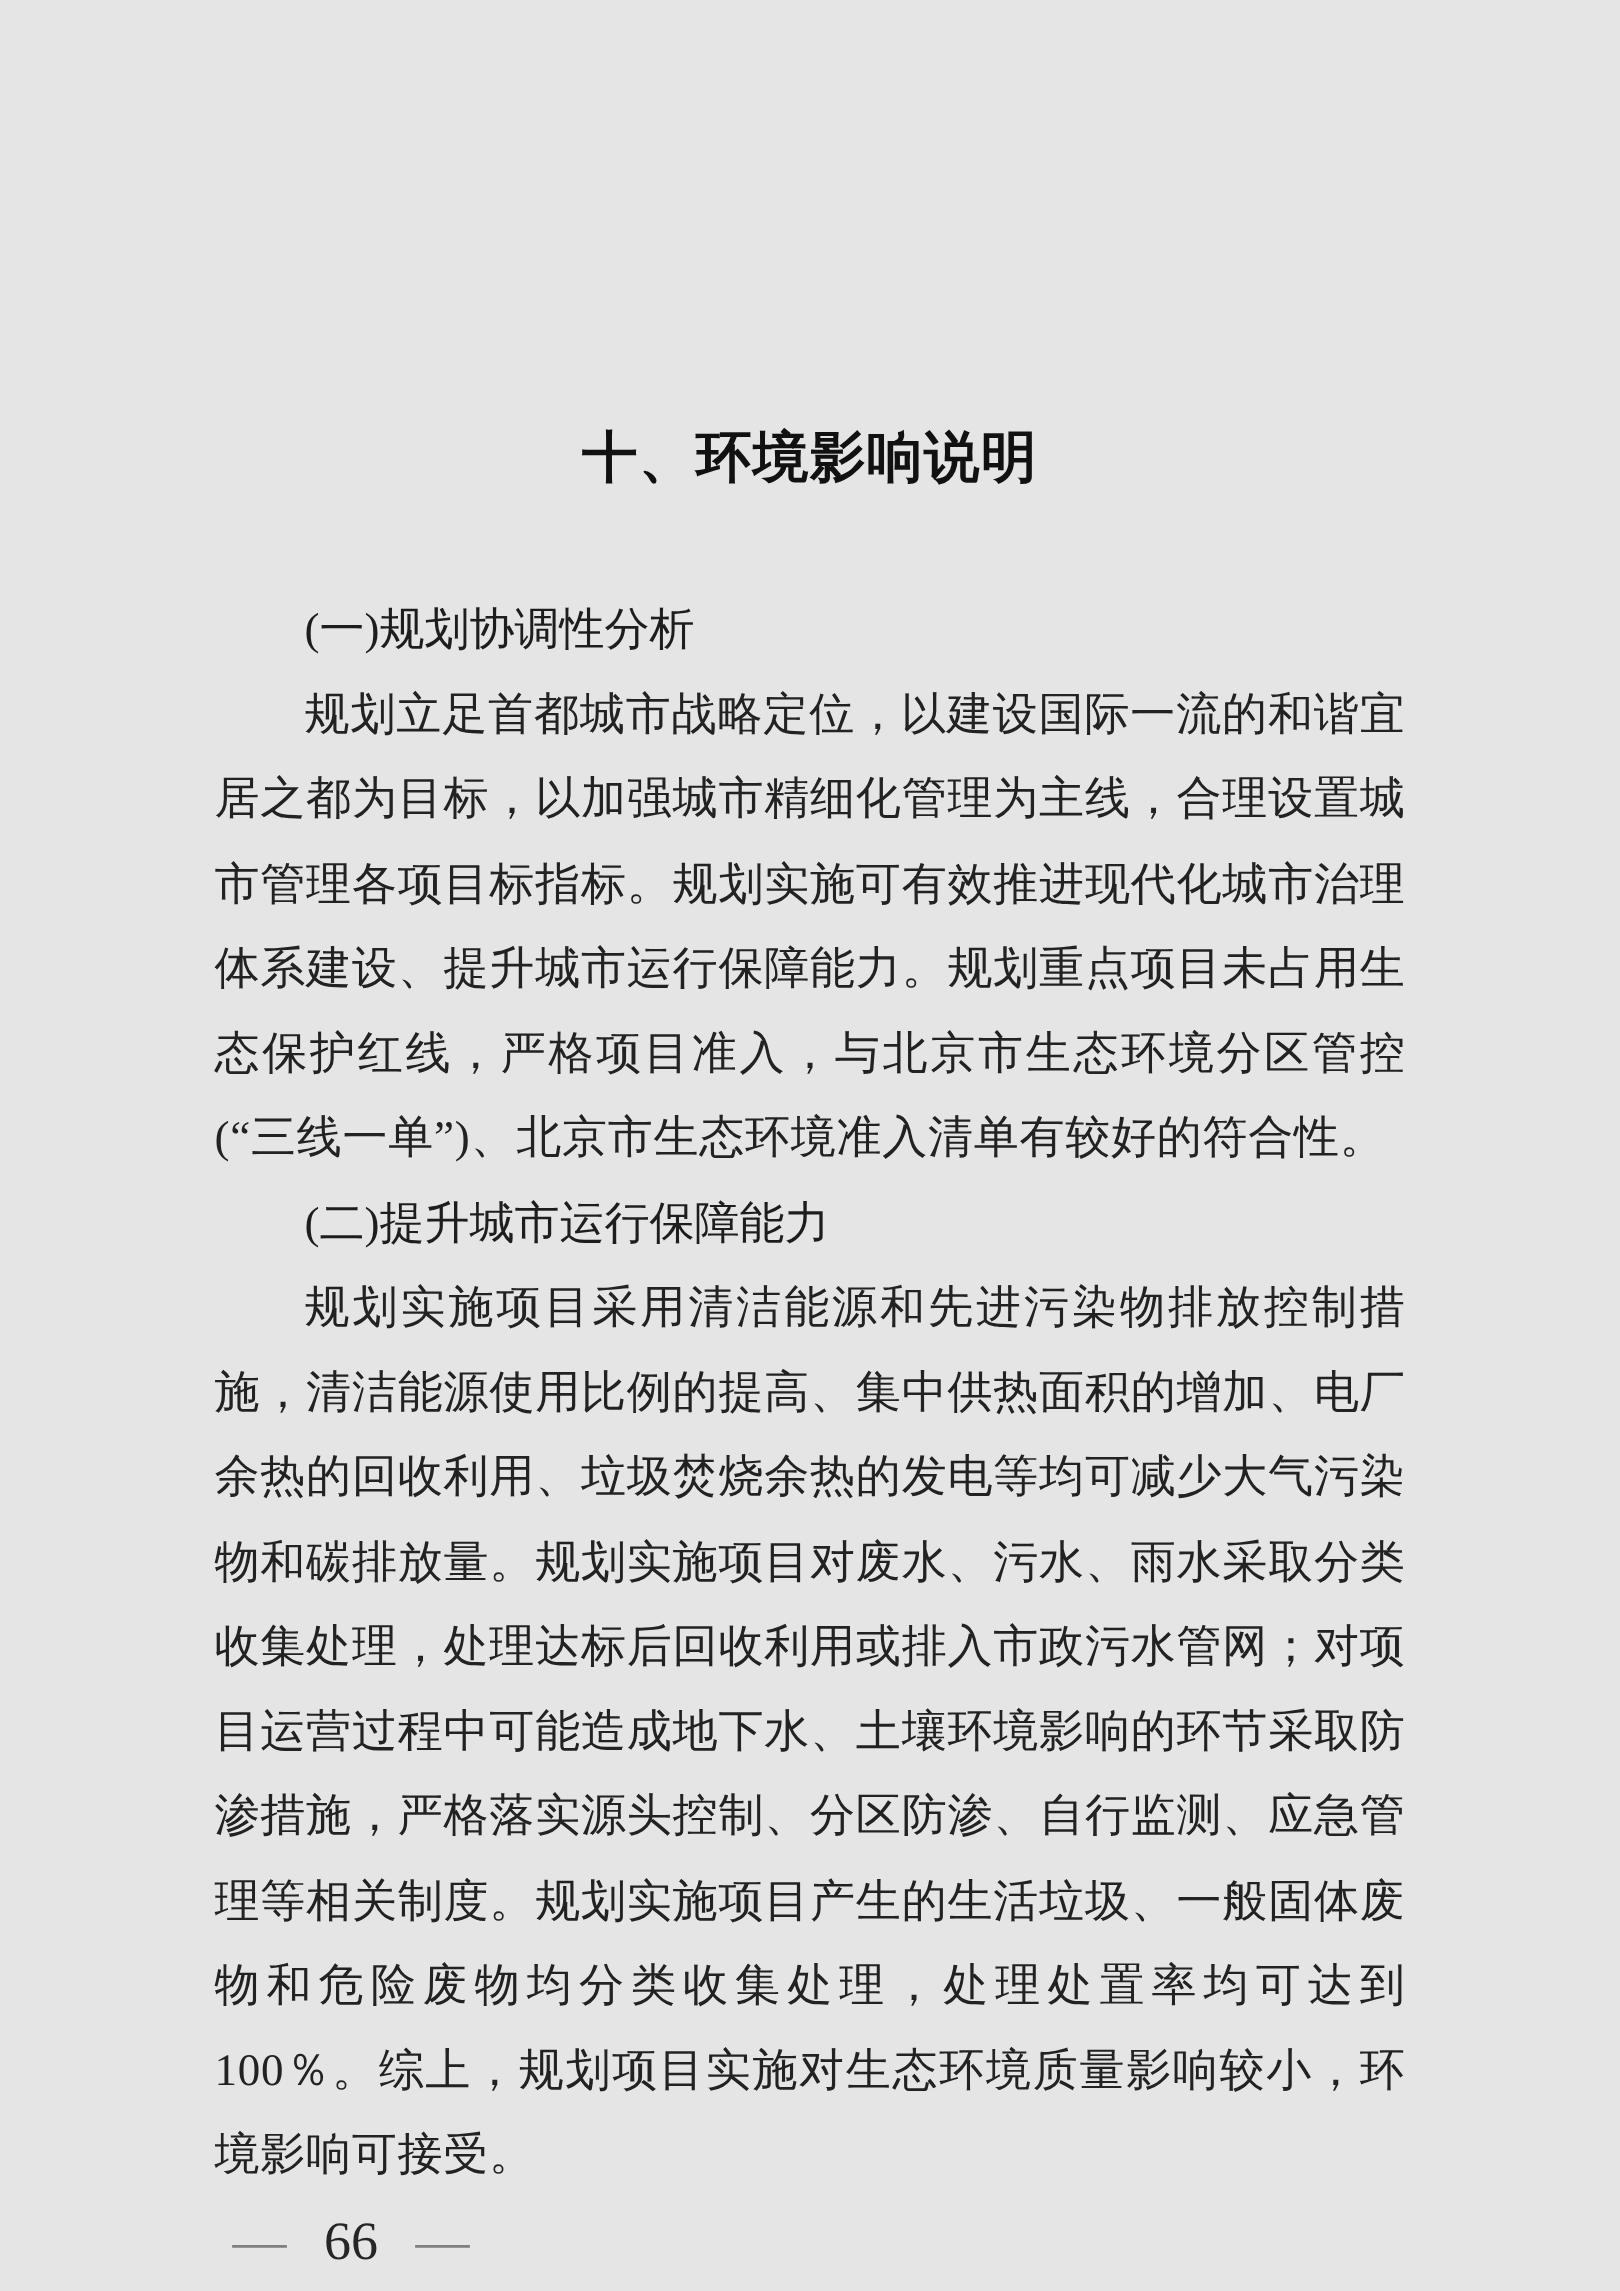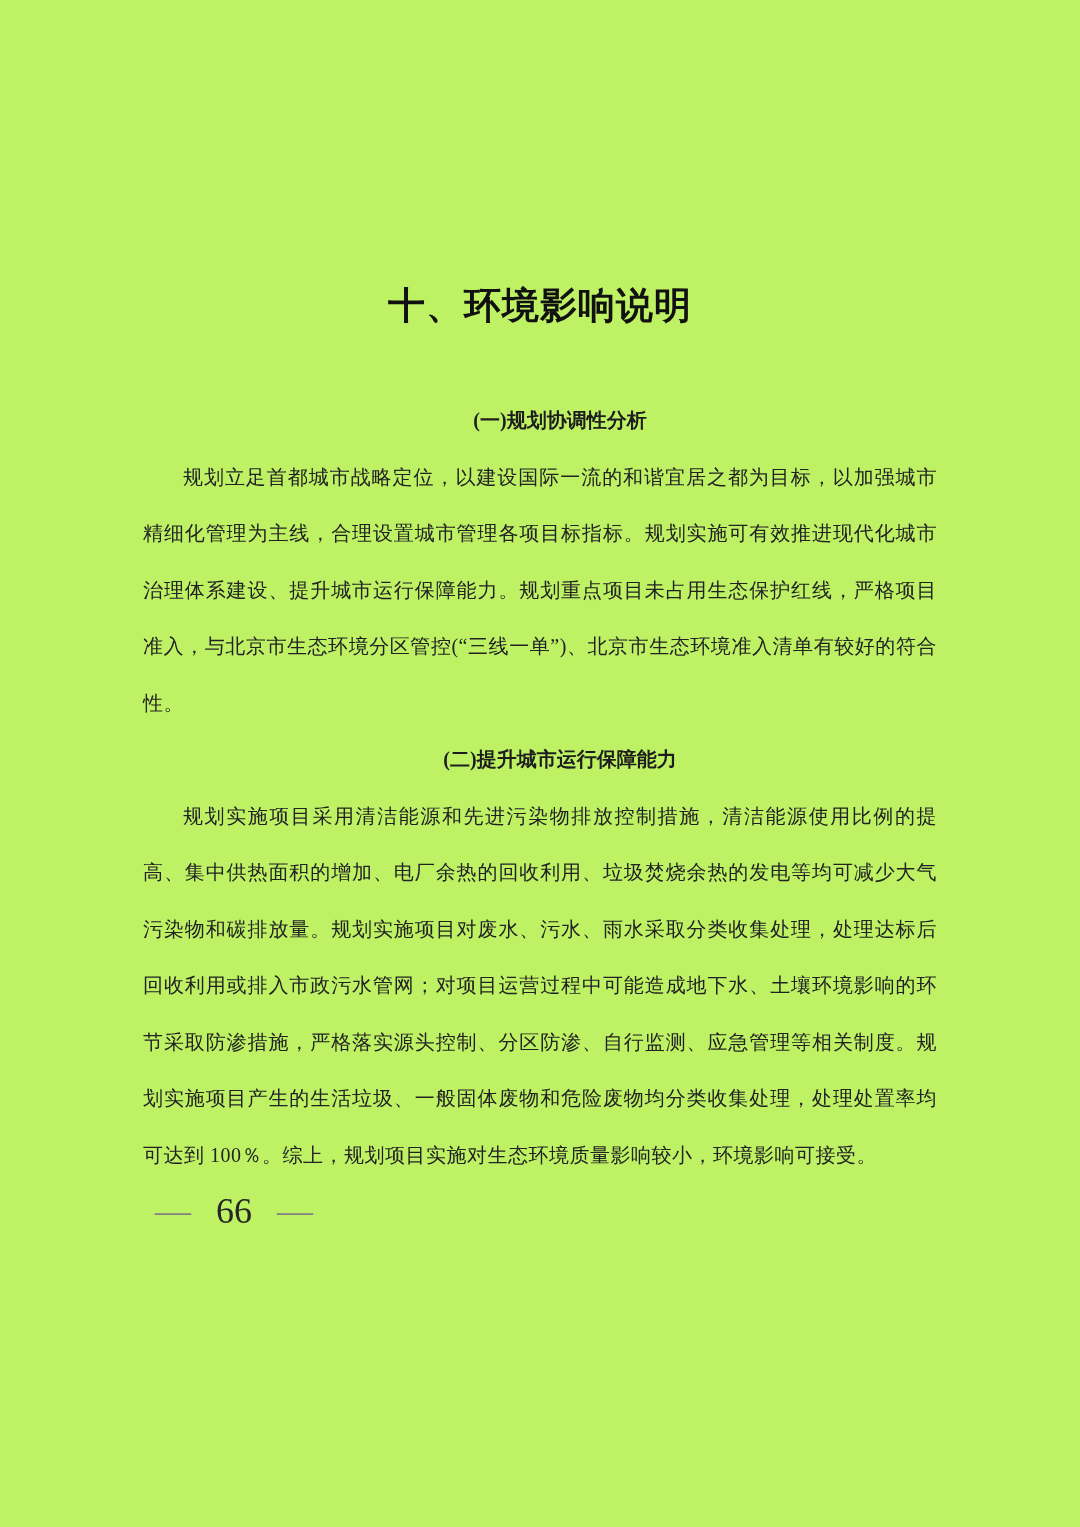--- a/index.html
+++ b/index.html
@@ -4,53 +4,52 @@
 <style>
   html, body {
     margin: 0;
     padding: 0;
     background: #ffffff;
   }
   .page {
     position: relative;
     width: 1080px;
     height: 1527px;
-    background: #bef264;
+    background: #e5e5e5;
     font-family: "Liberation Serif", "DejaVu Serif", serif;
     color: #1d1d1d;
     overflow: hidden;
   }
   .doc-title {
     margin: 0;
     padding-top: 283px;
     text-align: center;
     font-size: 37px;
     font-weight: bold;
     letter-spacing: 1px;
     line-height: 46px;
     color: #111111;
   }
   .content {
     padding: 0 143px;
   }
   .doc-section .section-heading {
     margin: 0;
-    font-size: 20px;
-    font-weight: bold;
+    font-size: 30px;
+    font-weight: normal;
     text-indent: 2em;
     line-height: 56.5px;
     color: #1d1d1d;
-    text-align: center;
   }
   .doc-section:first-of-type .section-heading {
     margin-top: 63px;
   }
   .body-para {
     margin: 0;
-    font-size: 20px;
+    font-size: 30px;
     line-height: 56.5px;
     text-align: justify;
     text-justify: inter-character;
     text-indent: 2em;
     letter-spacing: 0.5px;
     color: #222222;
   }
   .page-footer {
     padding: 0 0 0 155px;
     font-size: 36px;

